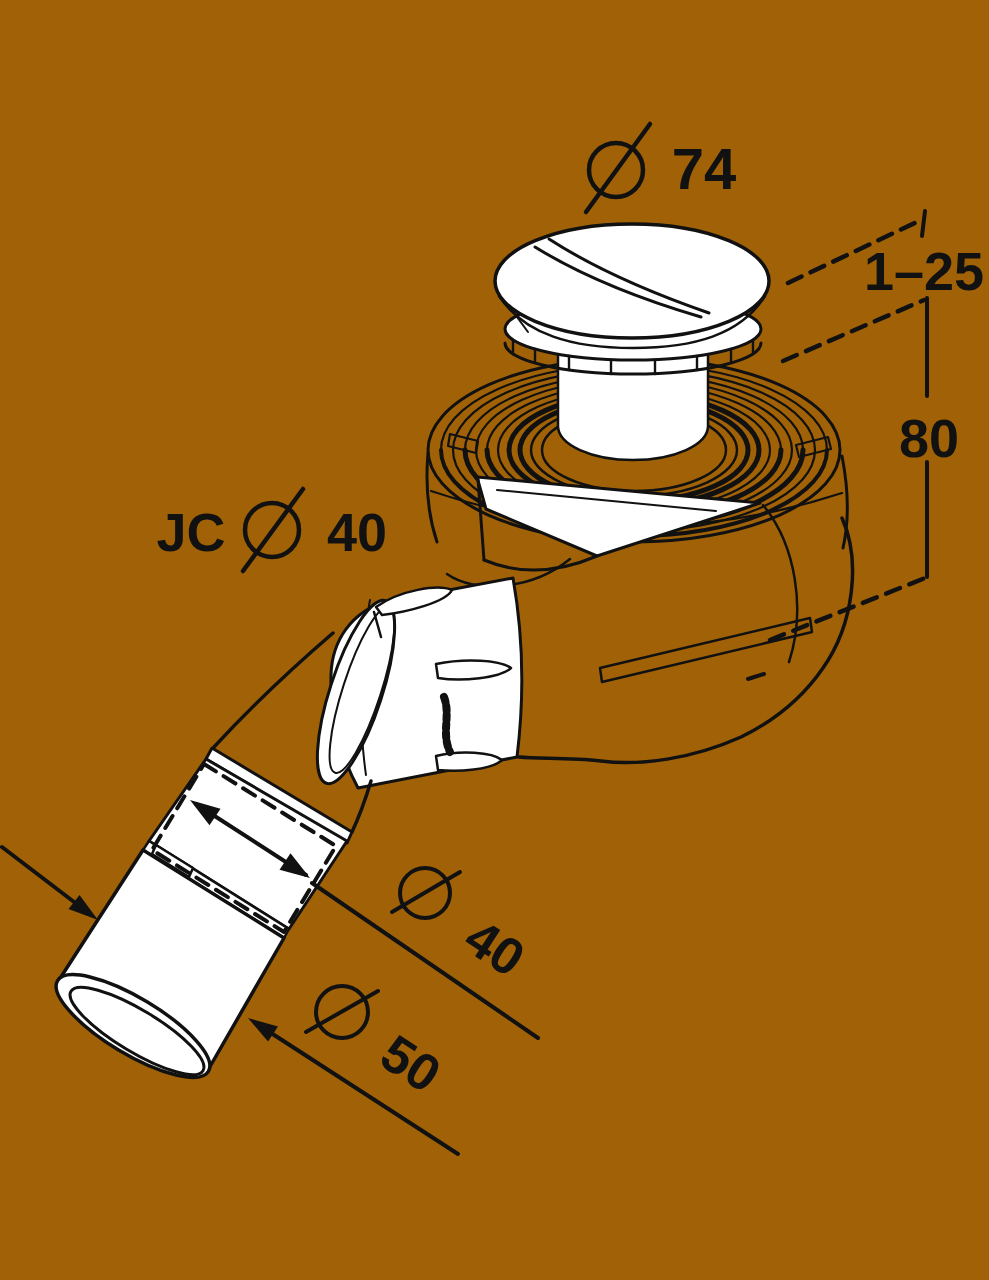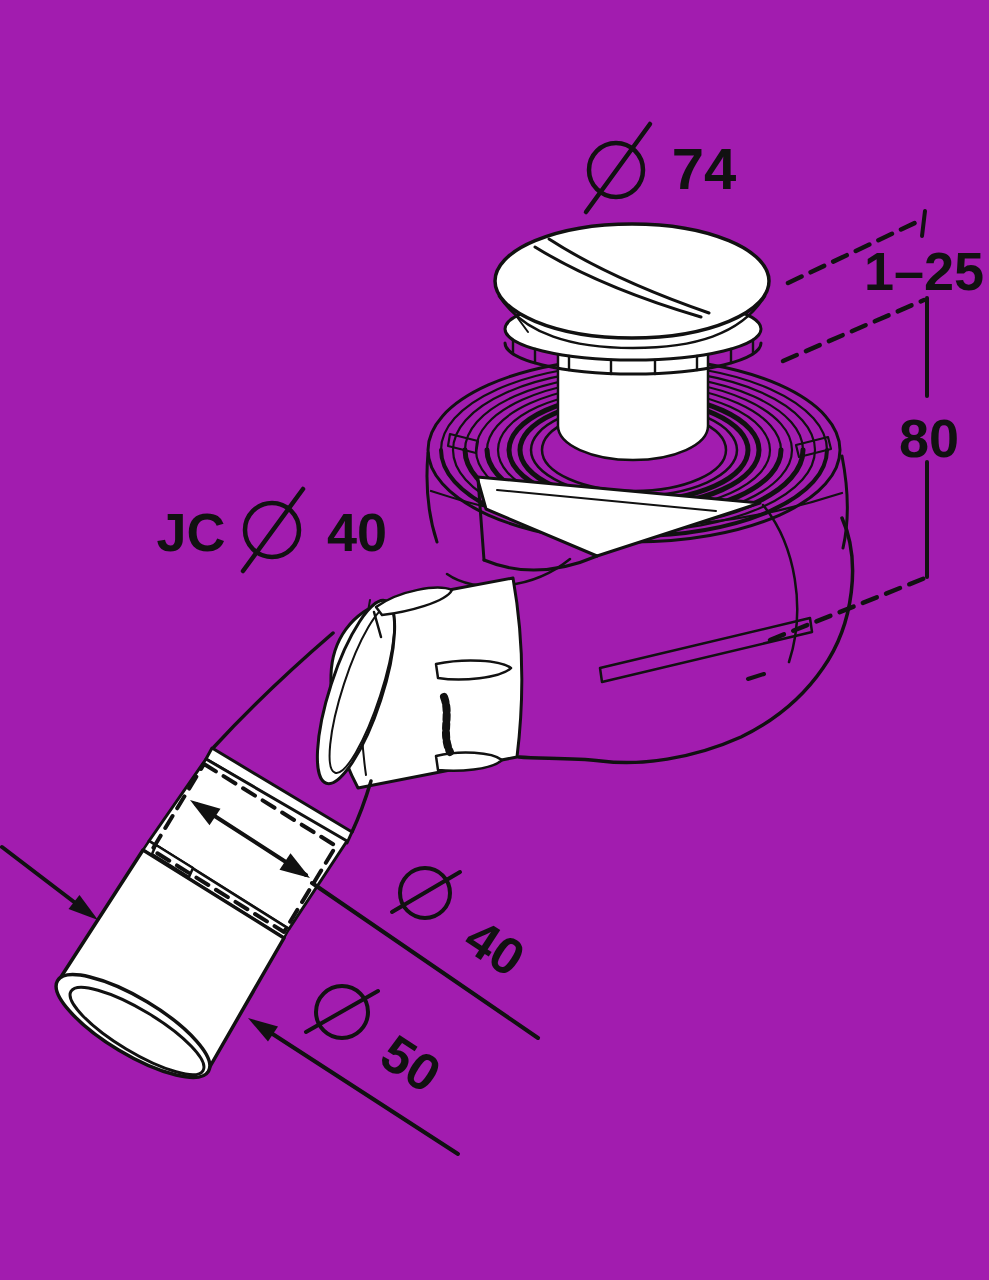--- a/index.html
+++ b/index.html
@@ -1,16 +1,16 @@
 <!DOCTYPE html>
 <html><head>
 <meta charset="utf-8">
 <style>
   html,body{margin:0;padding:0;background:#ffffff;}
-  .stage{position:relative;width:989px;height:1280px;background:#a21caf;overflow:hidden;
+  .stage{position:relative;width:989px;height:1280px;background:#a16207;overflow:hidden;
          font-family:"Liberation Sans", sans-serif;}
   svg{display:block;}
   .ln{fill:none;stroke:#111111;stroke-linecap:round;stroke-linejoin:round;}
   .fw{fill:#ffffff;stroke:#111111;stroke-linecap:round;stroke-linejoin:round;}
   .dim-text{font-family:"Liberation Sans", sans-serif;font-weight:bold;fill:#111111;}
 </style>
 </head>
 <body>
 
 <div class="stage">

